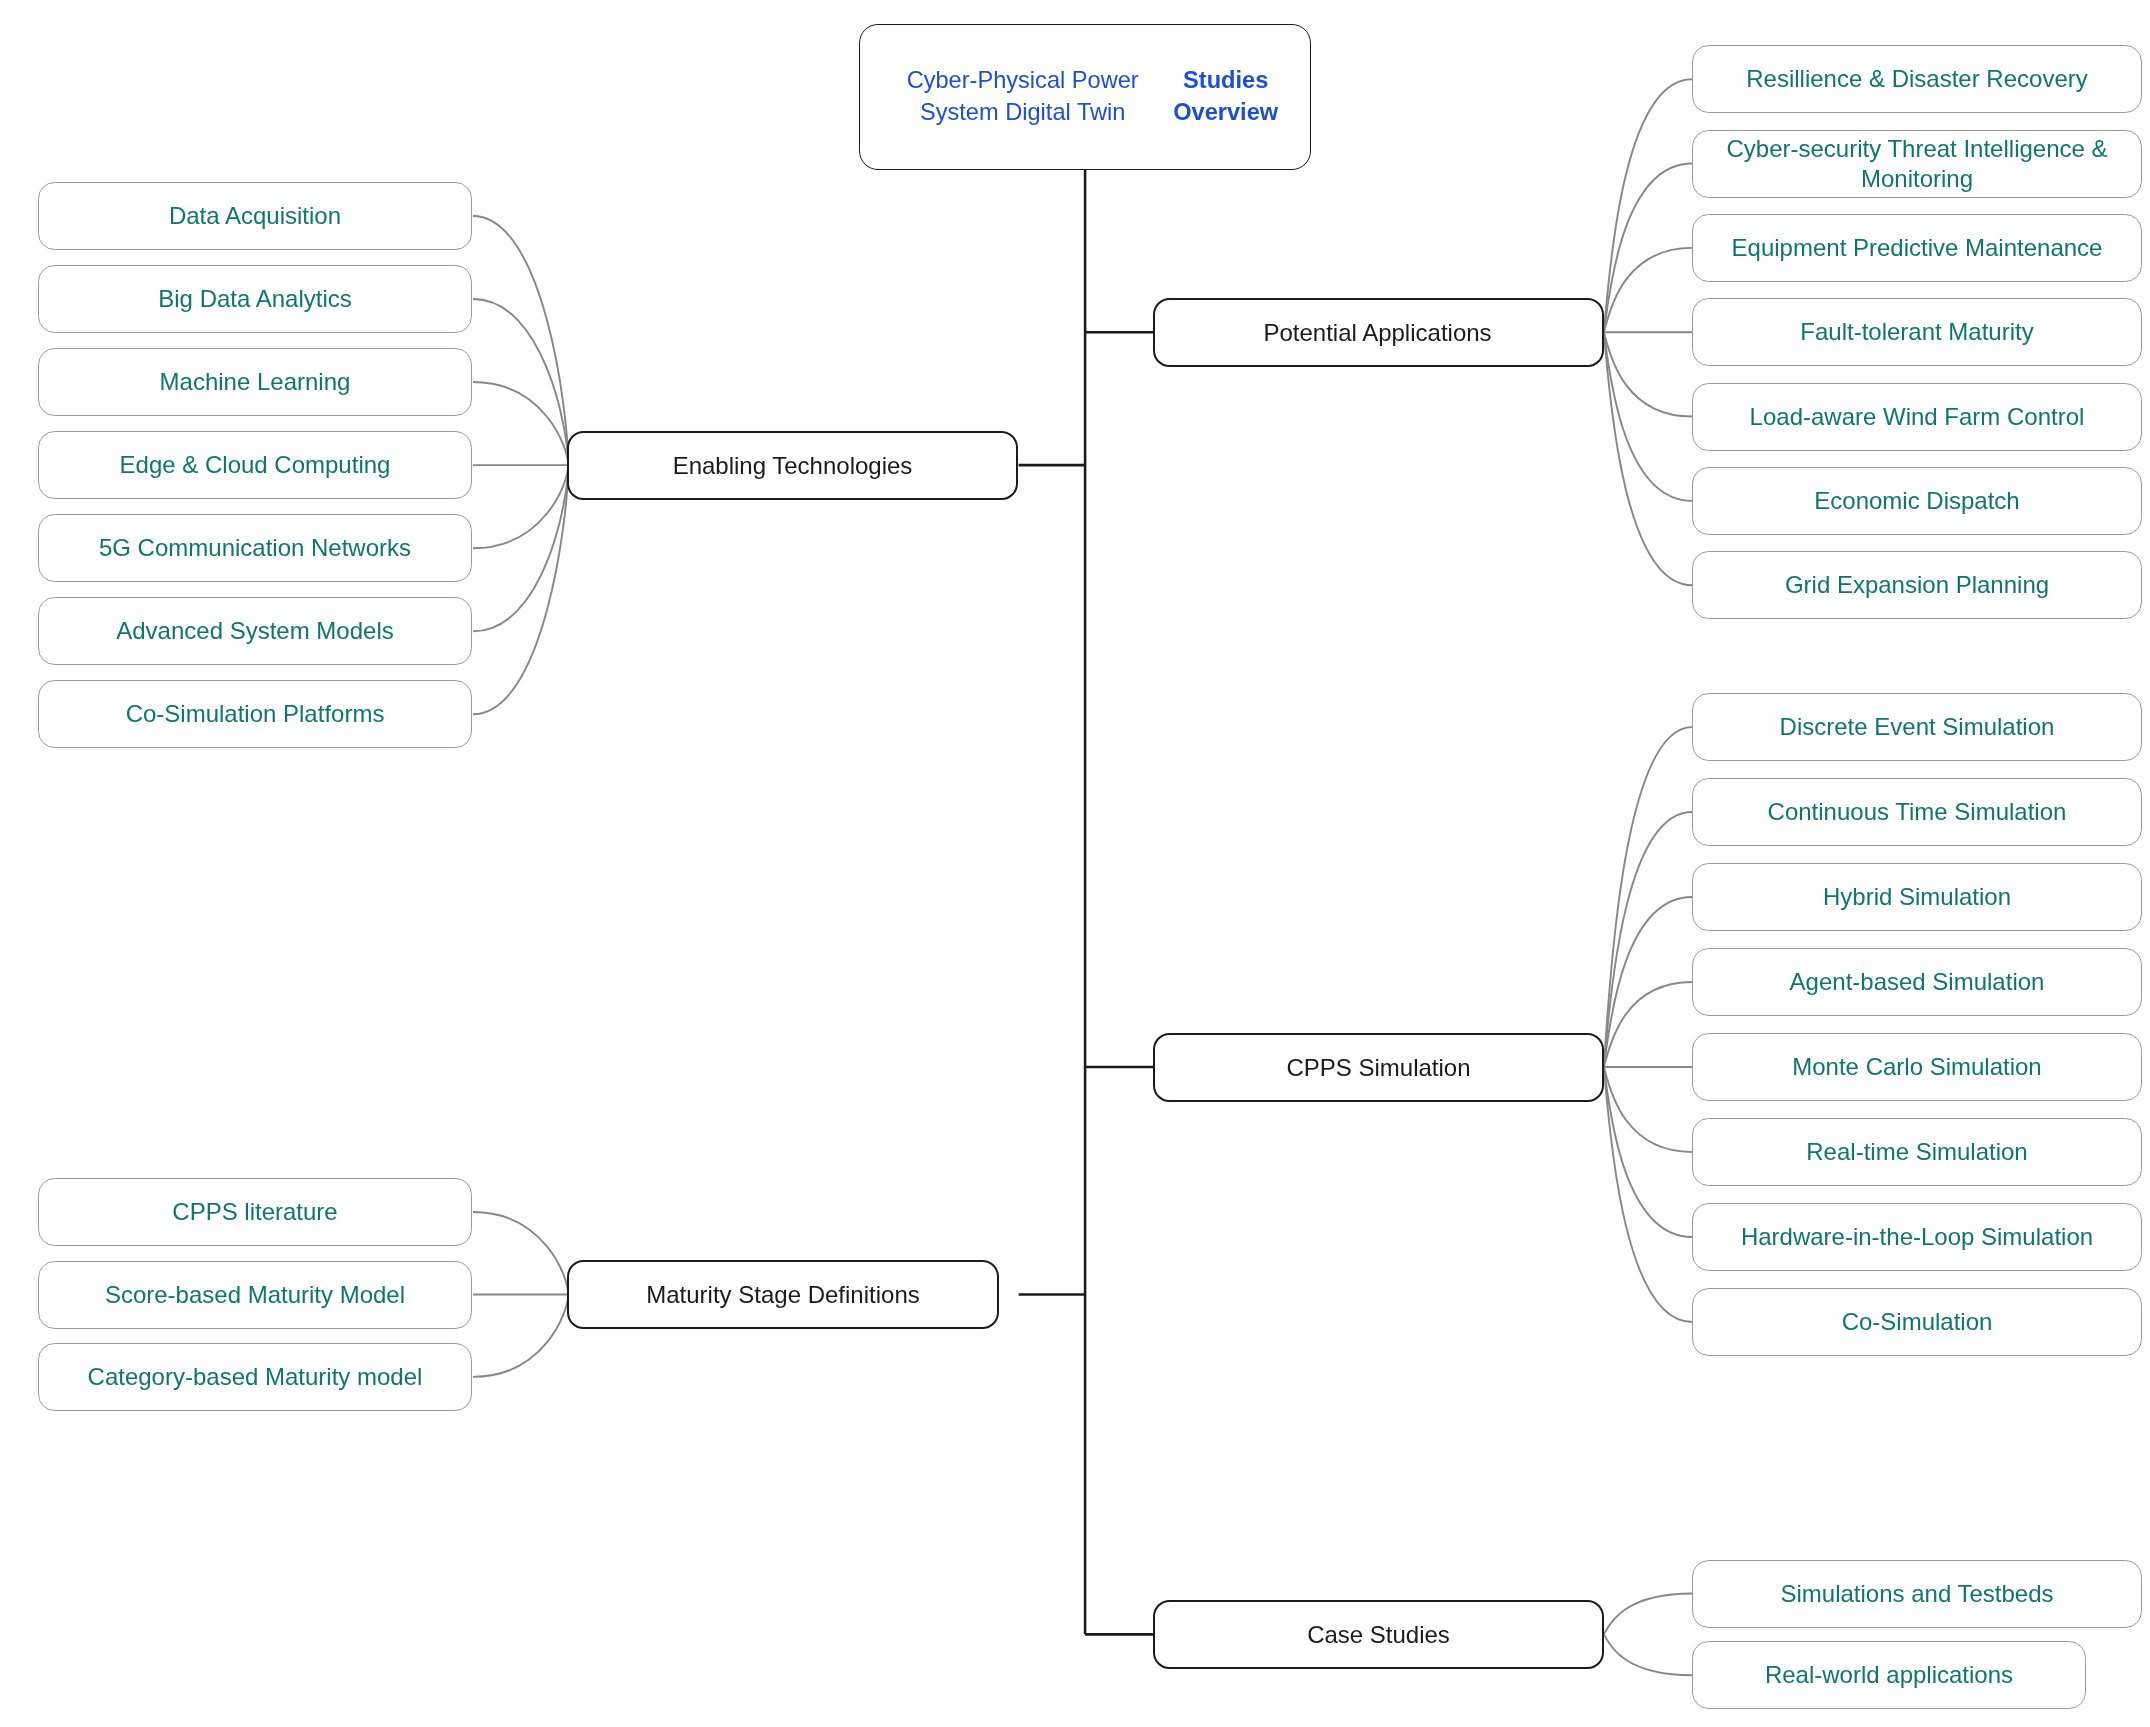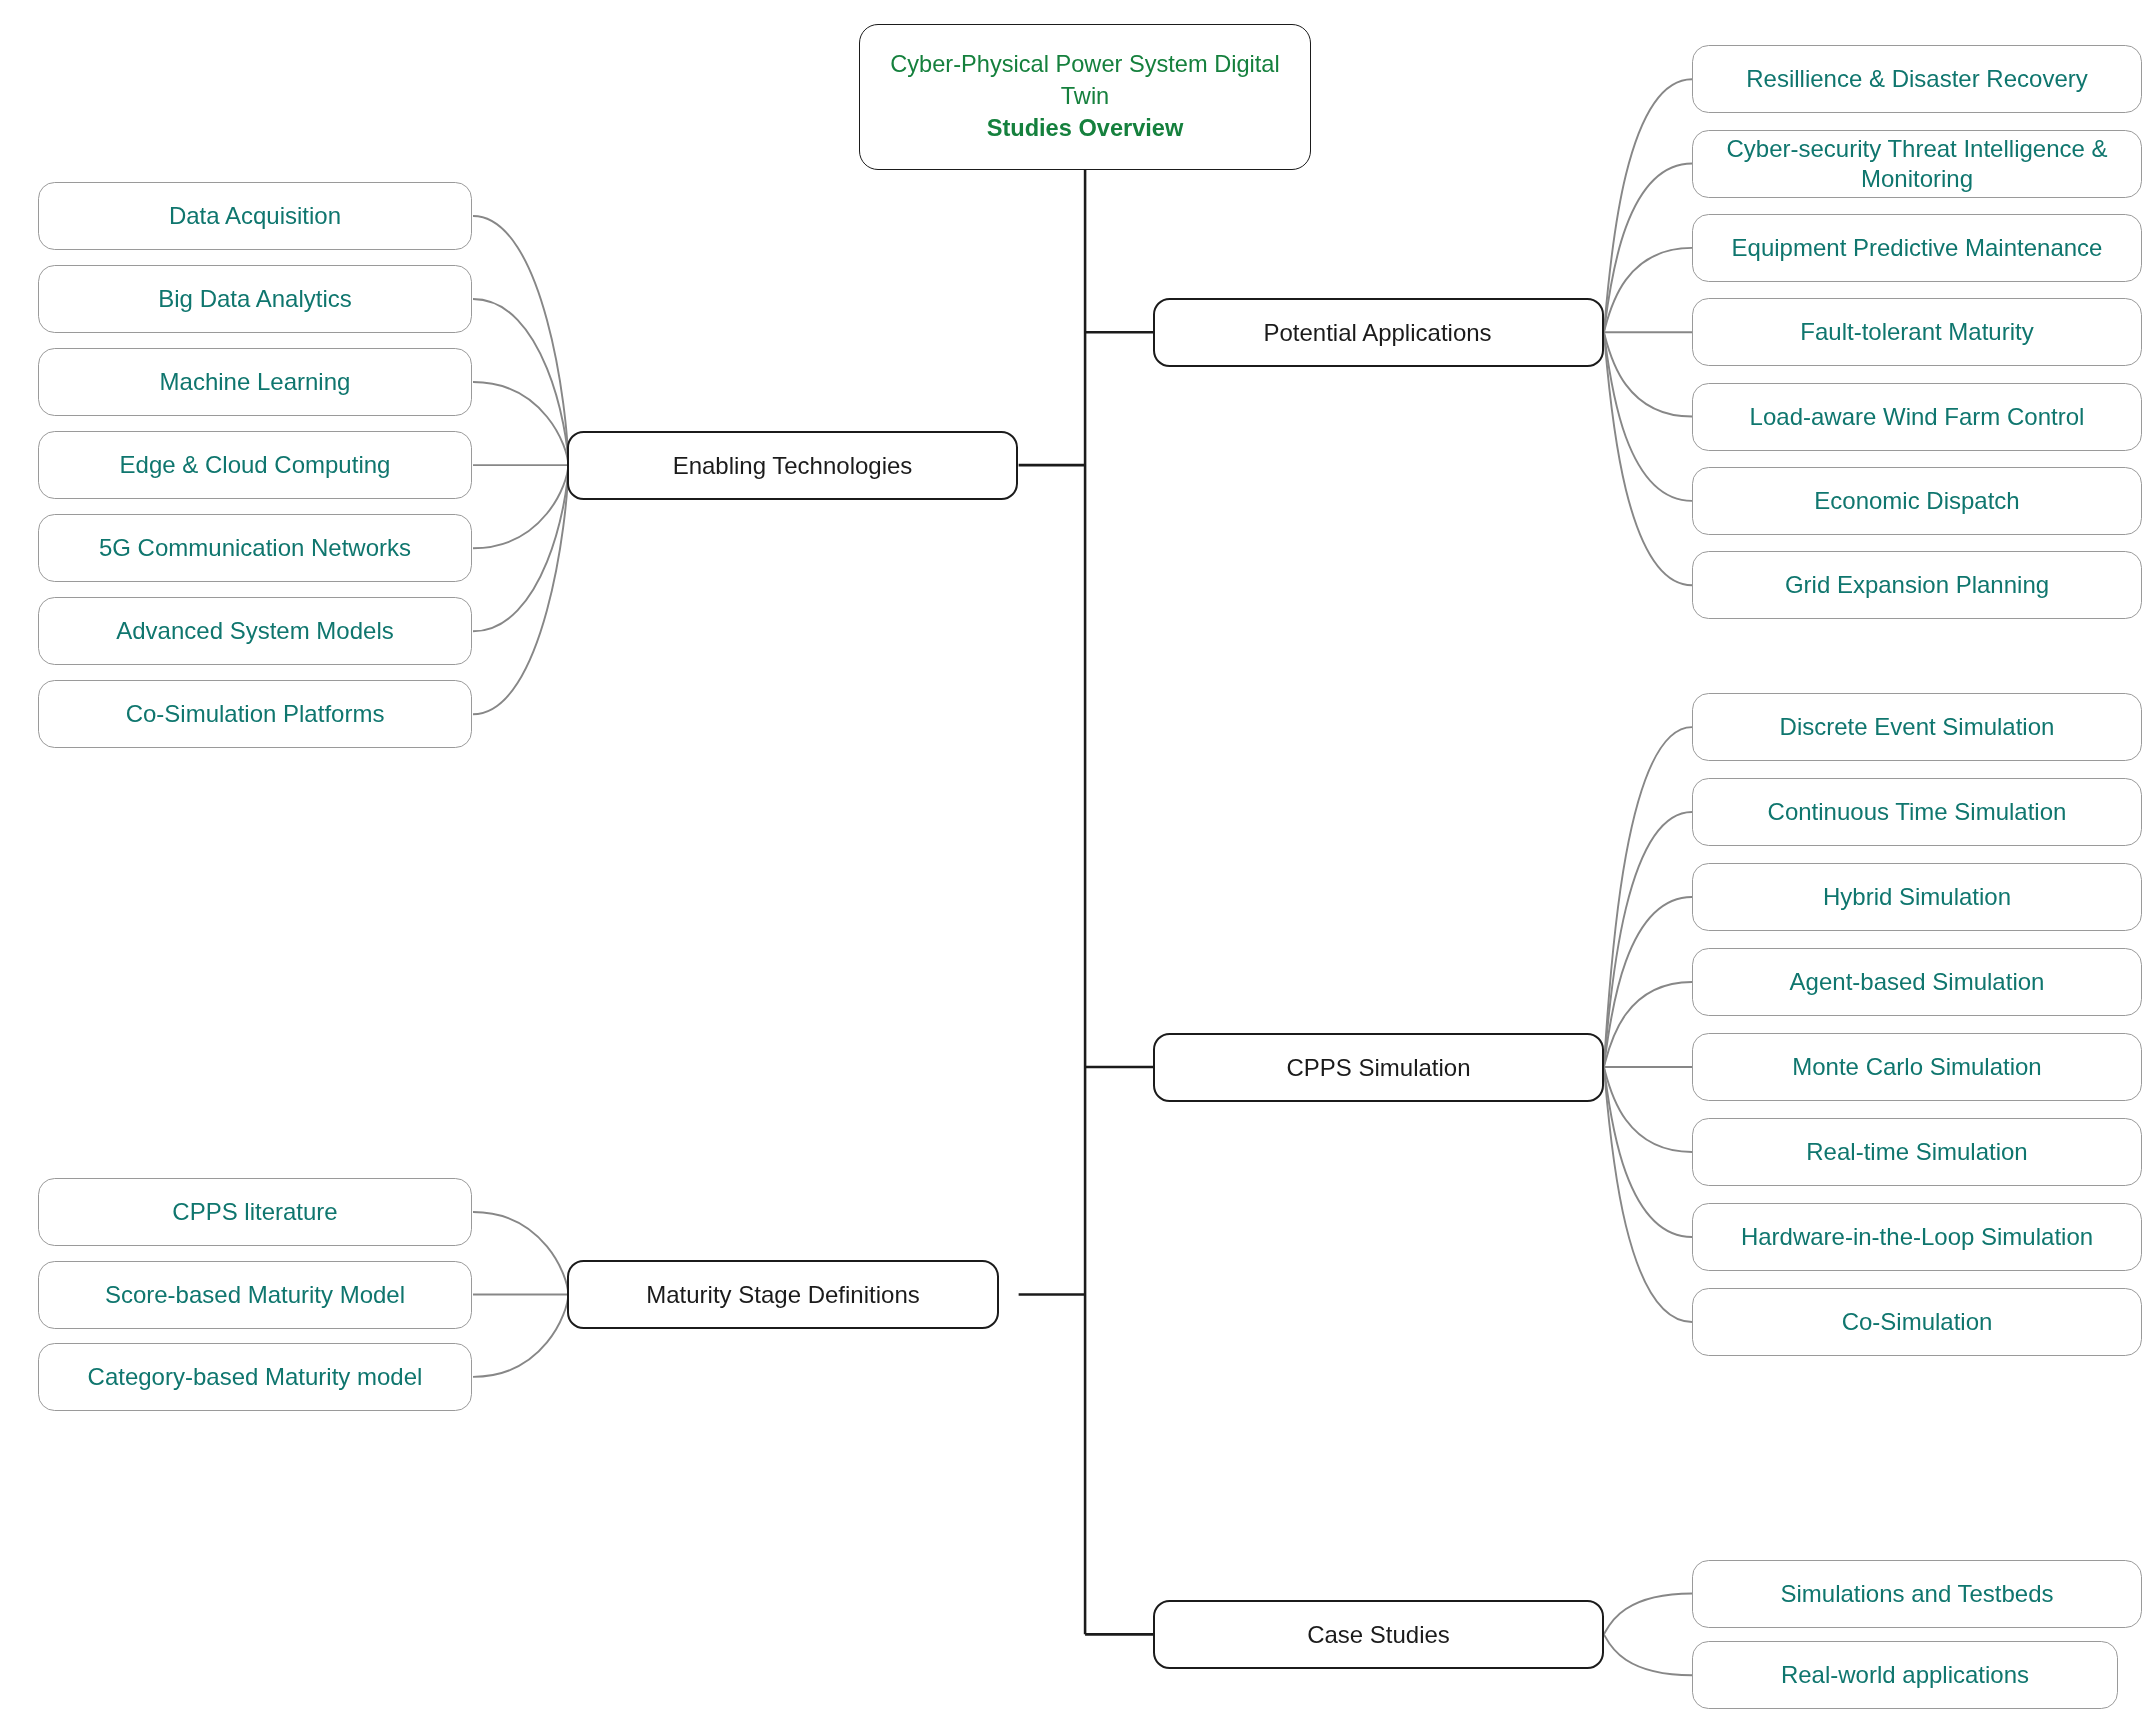--- a/index.html
+++ b/index.html
@@ -14,21 +14,21 @@
   .child{
     border:1.9px solid #9a9a9a;border-radius:16.6px;
     color:#0f766e;font-size:24px;line-height:1.25;
   }
   .parent{
     border:2.6px solid #1b1b1b;border-radius:16.6px;
     color:#1b1b1b;font-size:24px;line-height:1.25;
   }
   .root{
     border:1.9px solid #1b1b1b;border-radius:19px;
-    color:#15803d;font-size:23.6px;line-height:1.35;flex-direction:column;
+    color:#1d4ed8;font-size:23.6px;line-height:1.35;flex-direction:row;
   }
   .root .line2{font-weight:bold;}
 </style>
 </head>
 <body>
 
 <div id="canvas">
   <svg id="wires" width="2151" height="1727" viewBox="0 0 3366 2703">
       <path d="M 1698 266 V 2558" stroke="#1b1b1b" stroke-width="4" fill="none"></path>
       <path d="M 1594 728 H 1698" stroke="#1b1b1b" stroke-width="4" fill="none"></path>
@@ -155,17 +155,17 @@
     </div>
     <div class="node child" style="left: 38px; top: 1343px; width: 434px; height: 68px;">
       <span>Category-based Maturity model</span>
     </div>
     <div class="node parent" style="left: 1153px; top: 1600px; width: 451px; height: 69px;">
       <span>Case Studies</span>
     </div>
     <div class="node child" style="left: 1692px; top: 1560px; width: 450px; height: 68px;">
       <span>Simulations and Testbeds</span>
     </div>
-    <div class="node child" style="left: 1692px; top: 1641px; width: 426px; height: 68px;">
+    <div class="node child" style="left: 1692px; top: 1641px; width: 394px; height: 68px;">
       <span>Real-world applications</span>
     </div>
   </div>
 
 
 </body></html>

